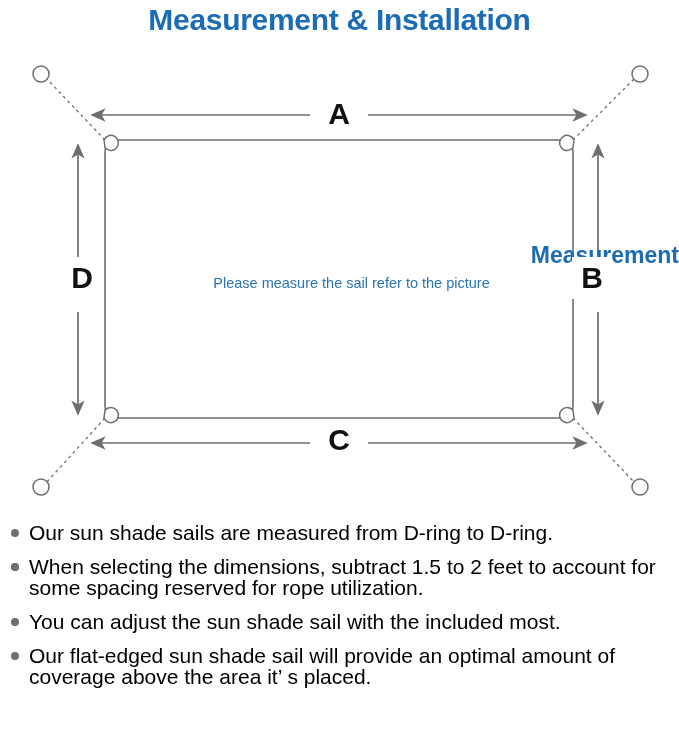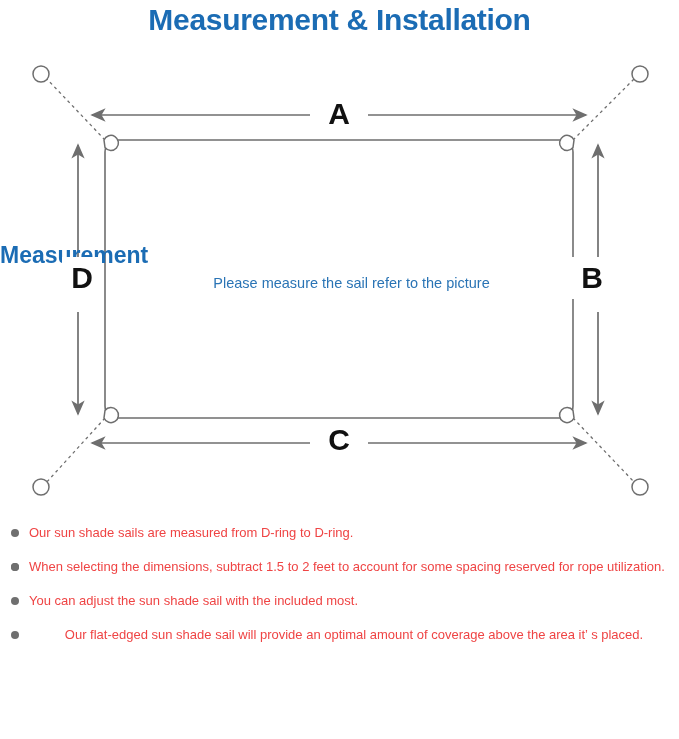--- a/index.html
+++ b/index.html
@@ -50,21 +50,21 @@
   .diagram svg {
     display: block;
   }
 
   
   .sail-label-main {
     position: absolute;
     left: 0;
     top: 198px;
     width: 679px;
-    text-align: left;
+    text-align: right;
     font-size: 23px;
     font-weight: bold;
     color: #1b6cb4;
     white-space: nowrap;
   }
   .sail-label-sub {
     position: absolute;
     left: 0;
     top: 231px;
     width: 679px;
@@ -95,25 +95,25 @@
   .notes {
     position: absolute;
     left: 0;
     top: 522px;
     width: 679px;
   }
   .note {
     position: relative;
     padding-left: 29px;
     margin-bottom: 13px;
-    font-size: 13px;
+    font-size: 21px;
     line-height: 21px;
-    color: #ef4444;
+    color: #000000;
   }
-  .note:last-child { margin-bottom: 4px; text-align: center; }
+  .note:last-child { margin-bottom: 4px; }
   .note .bullet {
     position: absolute;
     left: 11px;
     top: 7px;
     width: 8px;
     height: 8px;
     border-radius: 50%;
     background: #6f6f6f;
   }
 </style>

